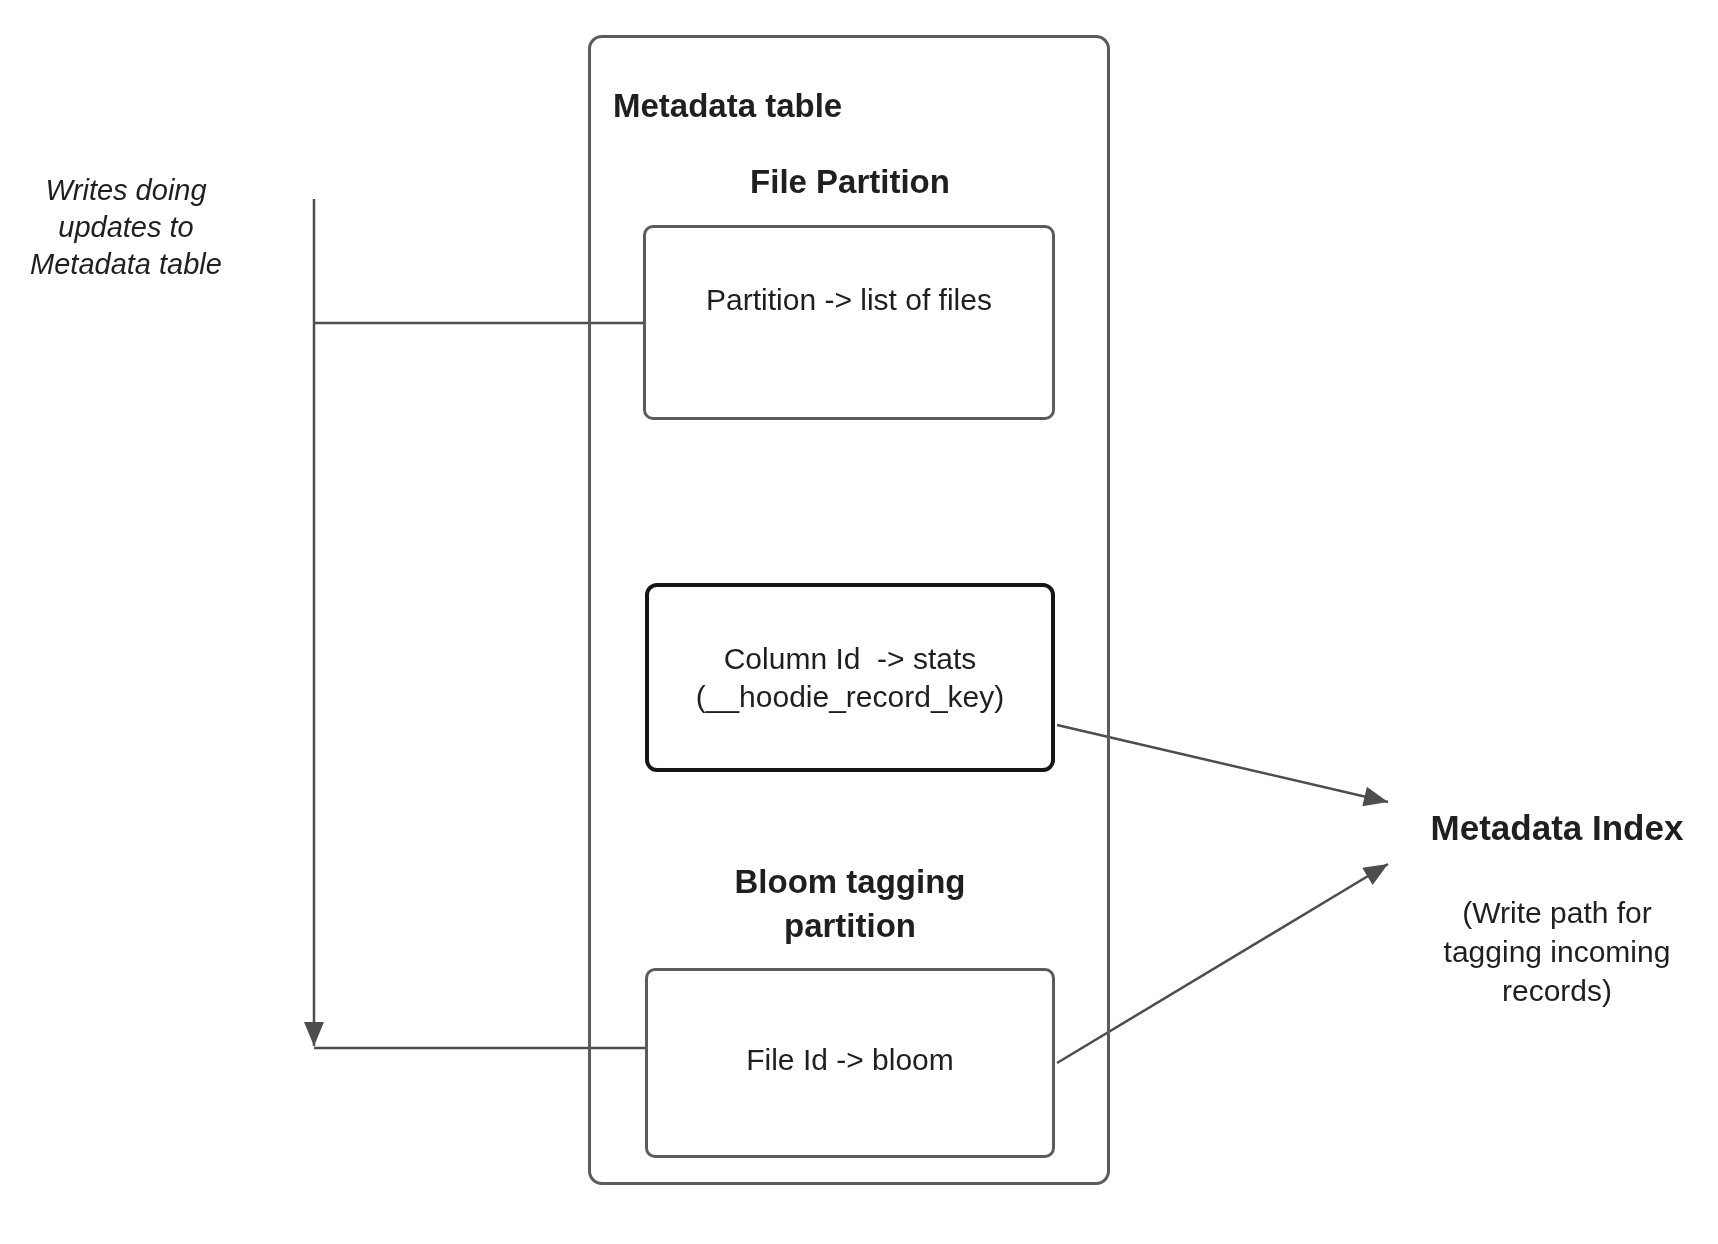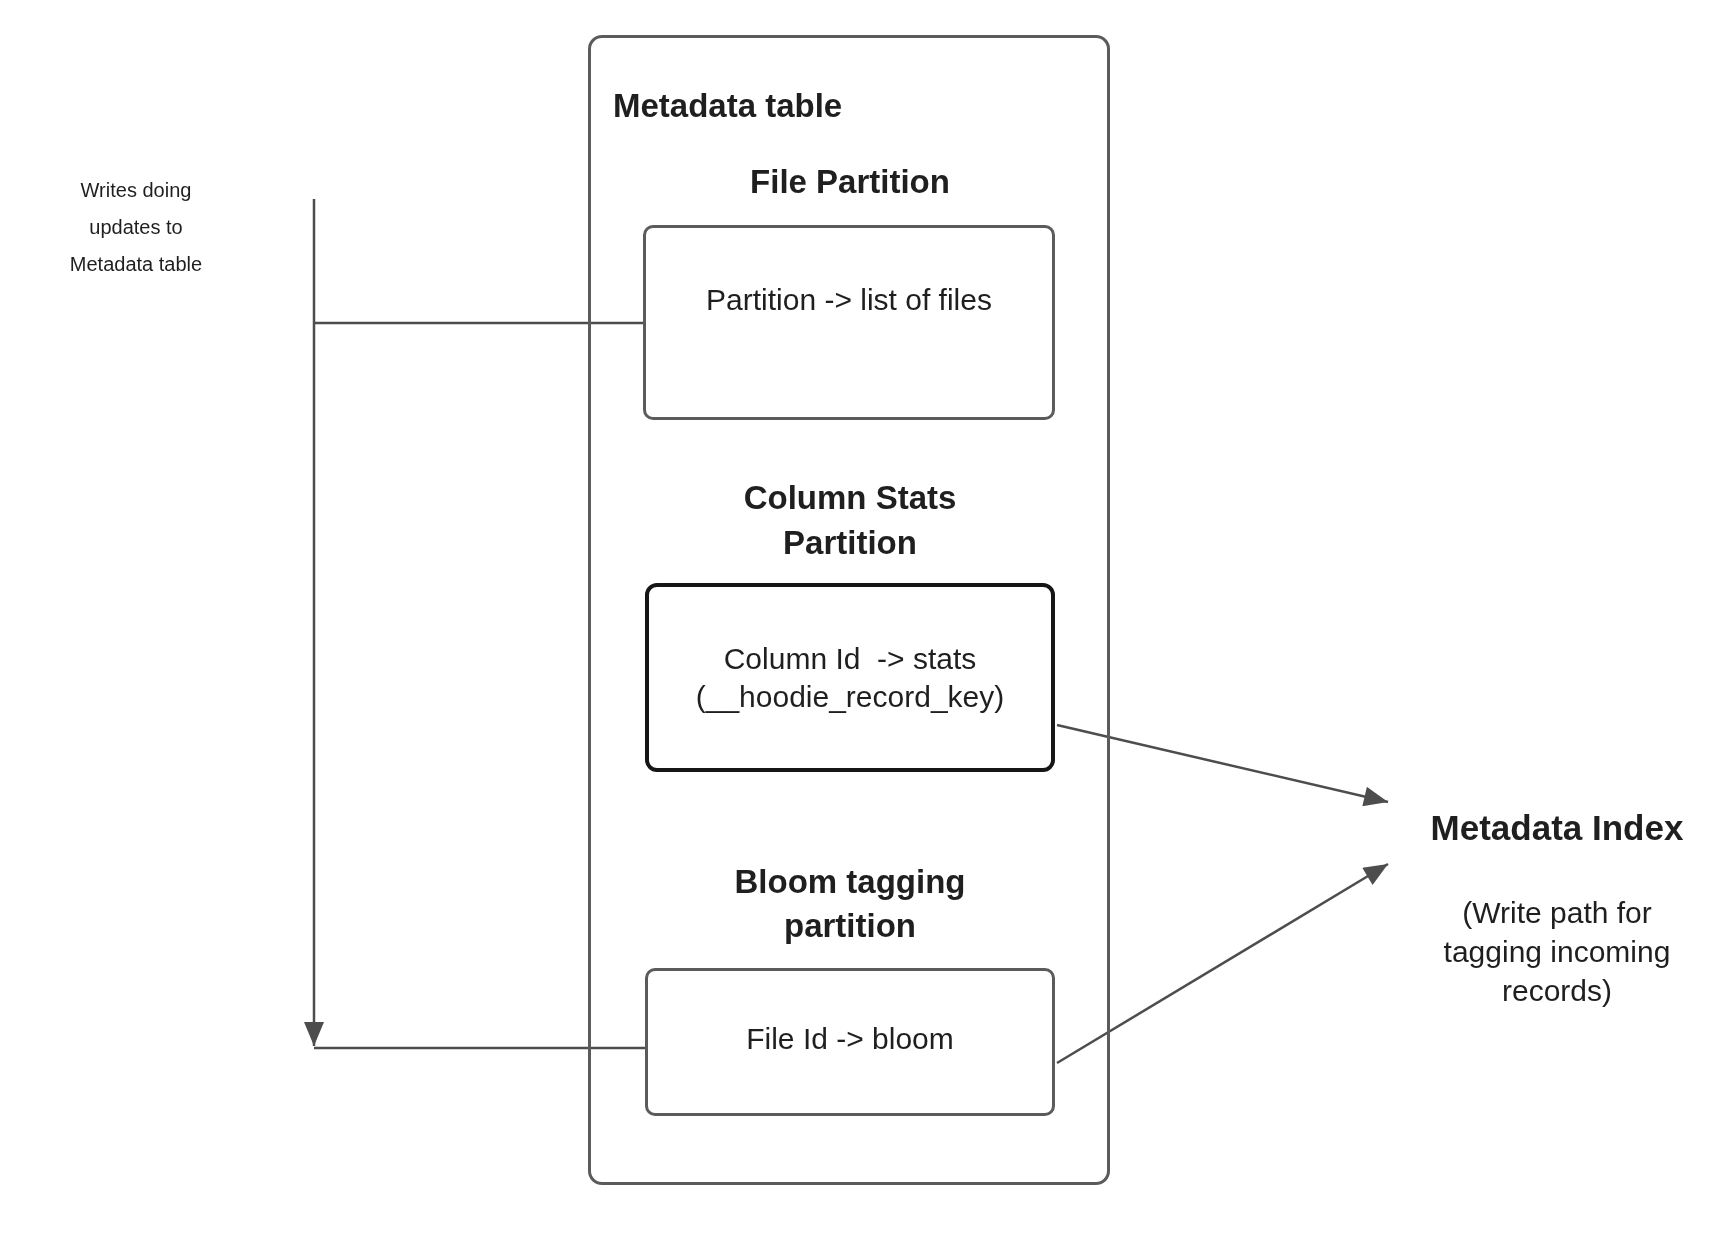--- a/index.html
+++ b/index.html
@@ -26,22 +26,22 @@
     pointer-events: none;
   }
   .overlay line { stroke: var(--line); stroke-width: 2.5; fill: none; }
   #arw path { fill: var(--line); }
 
   .abs { position: absolute; }
   .ml { white-space: pre-wrap; }
   .center { text-align: center; }
 
   .note {
-    left: 30px; top: 172px; width: 212px;
-    font-size: 20px; line-height: 37px;
+    left: 20px; top: 172px; width: 212px;
+    font-size: 29px; line-height: 37px; font-style: italic;
   }
 
   .outer-box {
     left: 588px; top: 35px; width: 522px; height: 1150px;
     border: 3px solid var(--box-border);
     border-radius: 14px;
     background: transparent;
   }
   .outer-title {
     left: 613px; top: 84px;
@@ -63,21 +63,21 @@
     background: var(--background);
   }
   .box-text {
     font-size: 30px; line-height: 38px;
   }
   .files-box { left: 643px; top: 225px; width: 412px; height: 195px; padding-bottom: 46px; }
   .stats-box {
     left: 645px; top: 583px; width: 410px; height: 189px; 
     border: 4px solid var(--stats-border); border-radius: 12px;
   }
-  .bloom-box { left: 645px; top: 968px; width: 410px; height: 148px; padding-bottom: 6px; }
+  .bloom-box { left: 645px; top: 968px; width: 410px; height: 190px; padding-bottom: 6px; }
 
   .index-title {
     left: 1387px; top: 806px; width: 340px;
     font-size: 35px; font-weight: bold; line-height: 44px;
   }
   .index-sub {
     left: 1387px; top: 893px; width: 340px;
     font-size: 30px; line-height: 39px;
   }
 </style>
@@ -106,22 +106,20 @@
   <div class="abs outer-box"></div>
 
   <div class="abs outer-title">Metadata table</div>
 
   <div class="abs heading files-heading center">File Partition</div>
 
   <div class="abs box files-box">
     <span class="box-text ml center">Partition -&gt; list of files</span>
   </div>
 
-  <div class="abs heading stats-heading ml center">Column Stats
-Partition</div>
 
   <div class="abs box stats-box">
     <span class="box-text ml center">Column Id  -&gt; stats
 (__hoodie_record_key)</span>
   </div>
 
   <div class="abs heading bloom-heading ml center">Bloom tagging
 partition</div>
 
   <div class="abs box bloom-box">

